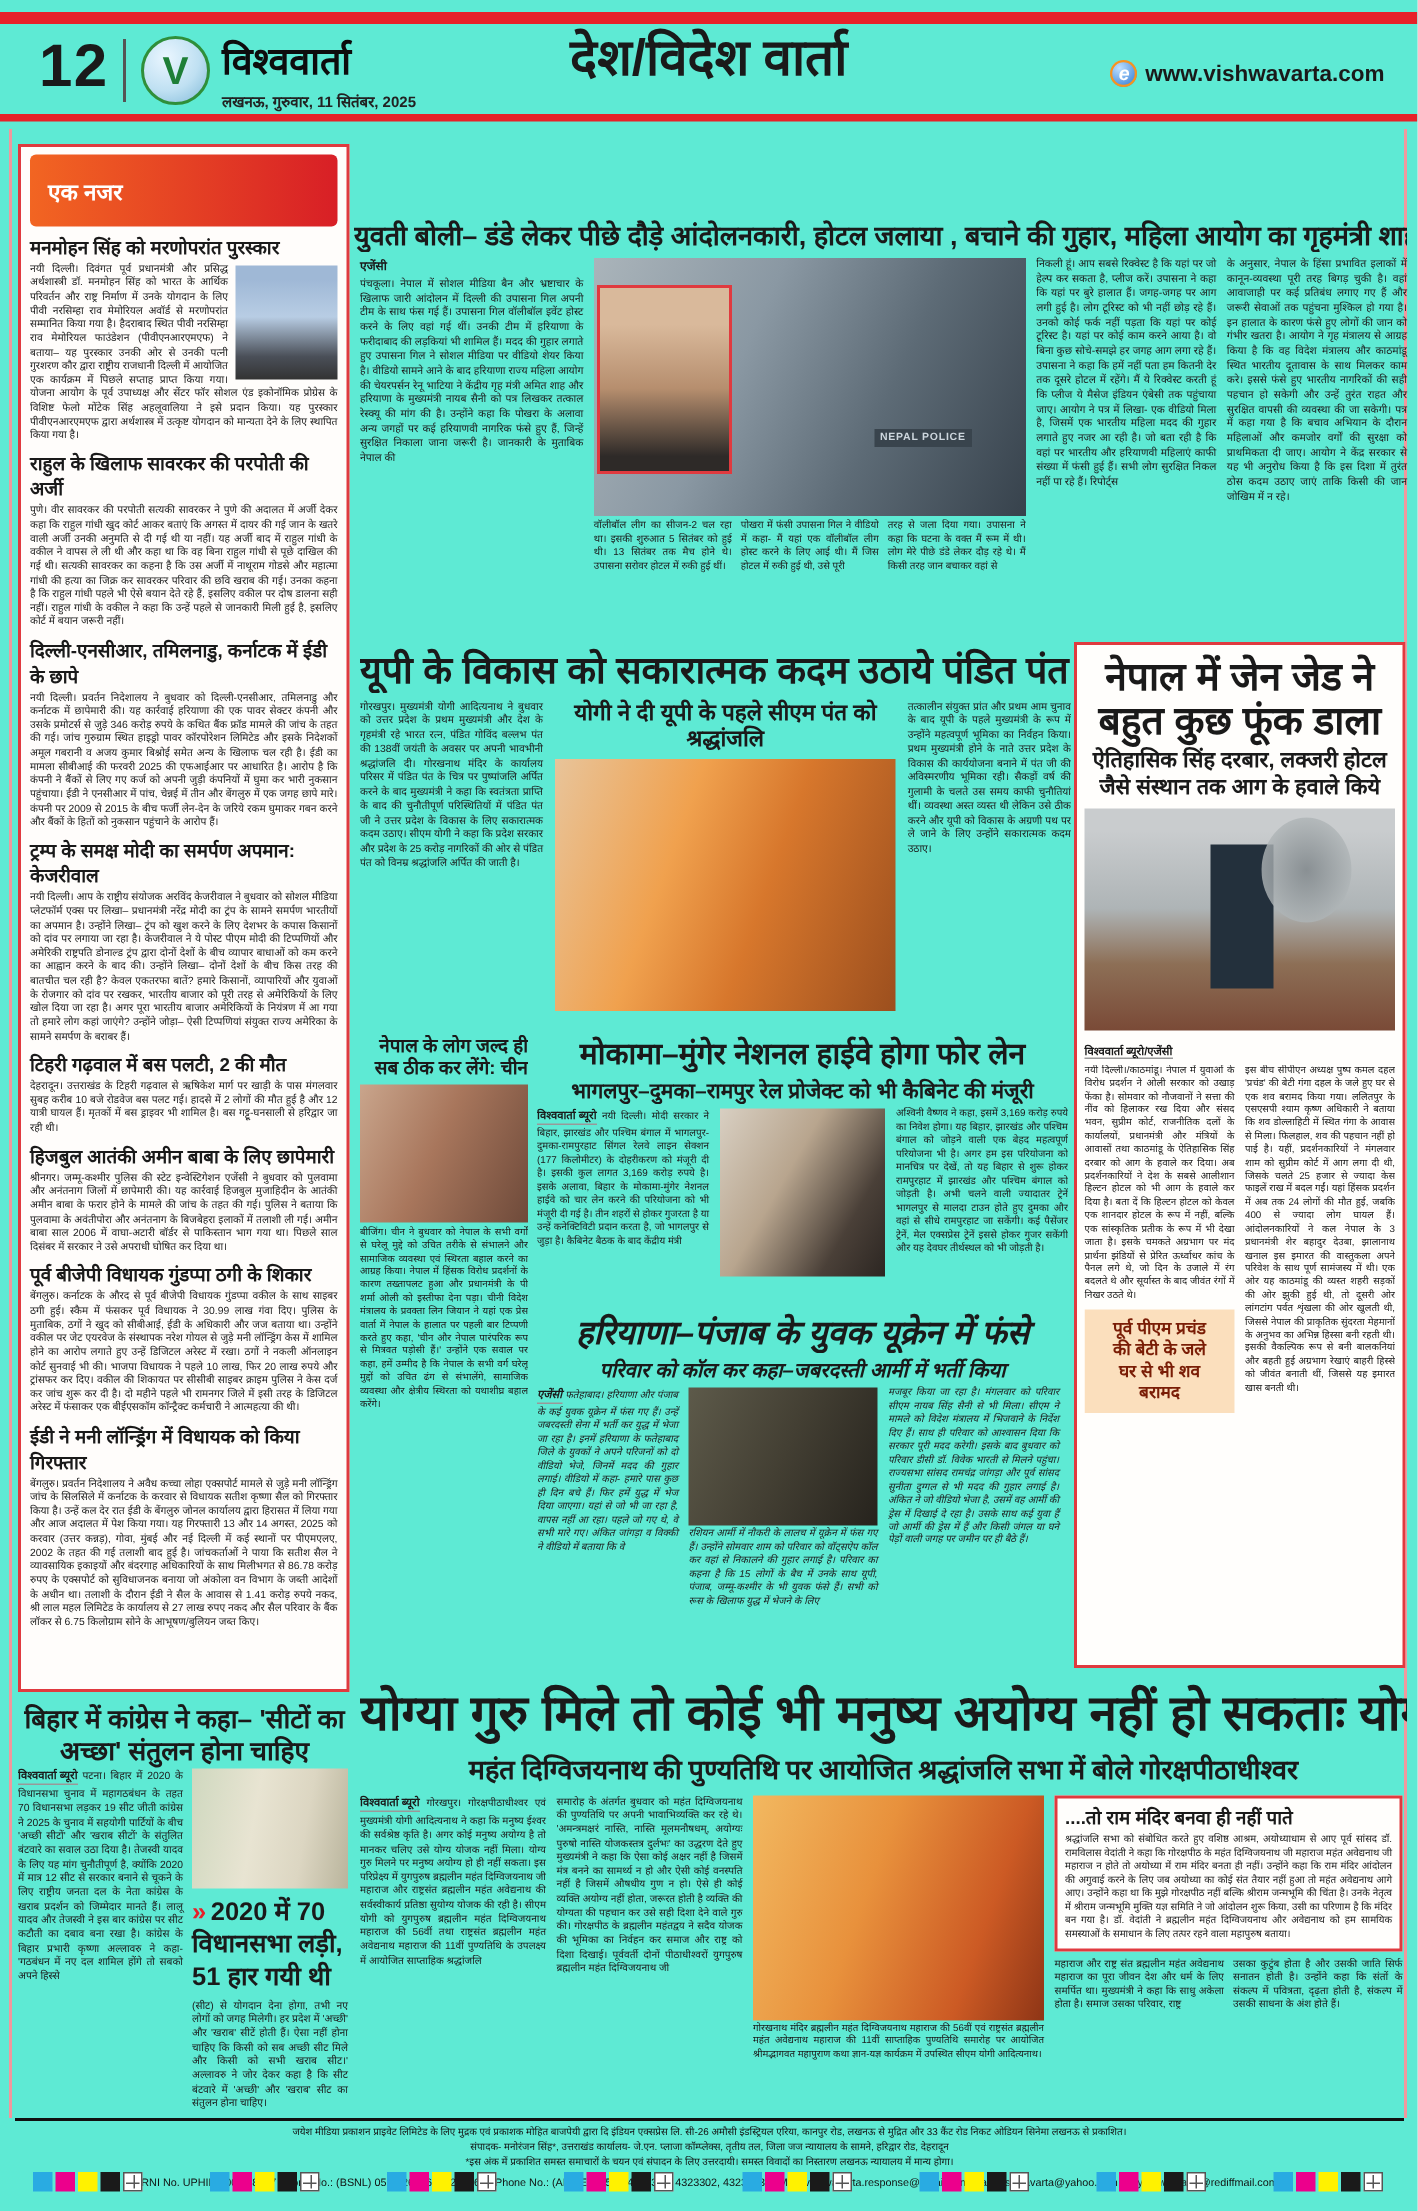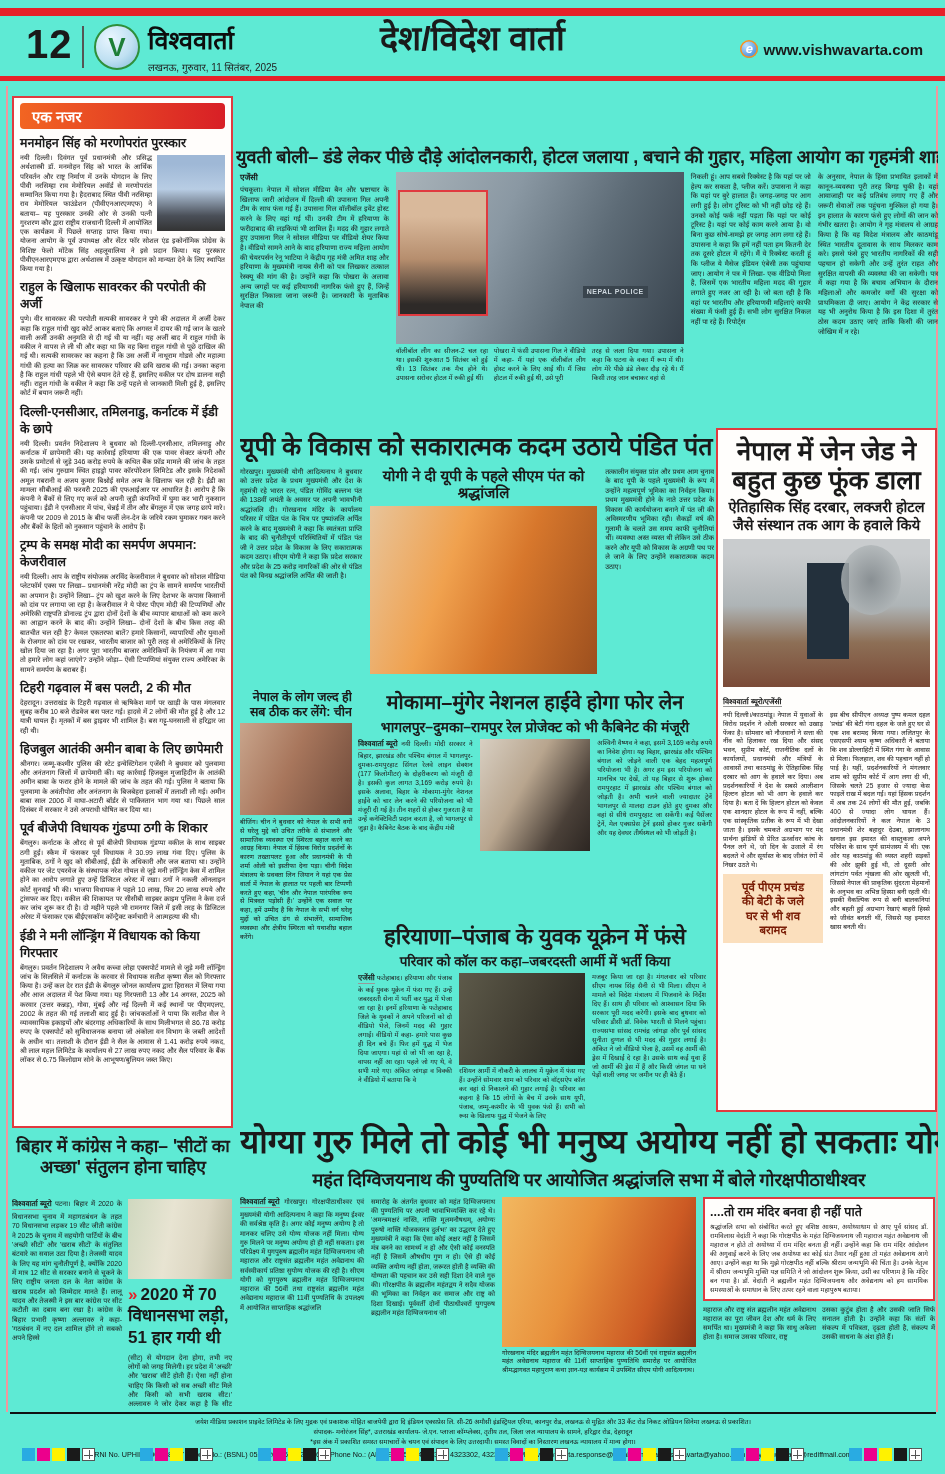--- a/index.html
+++ b/index.html
@@ -9,41 +9,41 @@
   .topbar{position:absolute;left:0;top:8px;width:945px;height:8px;background:#e62129;}
   .hdr-rule{position:absolute;left:0;top:76px;width:945px;height:5px;background:#e62129;}
   .pageno{position:absolute;left:26px;top:22px;font-size:40px;font-weight:bold;letter-spacing:1px;}
   .hdr-div{position:absolute;left:82px;top:26px;width:2px;height:42px;background:#555;}
   .logo{position:absolute;left:94px;top:24px;width:42px;height:42px;border-radius:50%;
         background:radial-gradient(circle at 35% 30%,#eaf6ff,#bfe0f2 55%,#7fb9d8);
         border:2px solid #2f8f3a;display:flex;align-items:center;justify-content:center;
         color:#1e7f37;font-size:26px;font-weight:bold;}
   .brand{position:absolute;left:148px;top:22px;}
   .brand .nm{font-size:25px;font-weight:bold;color:#0d0d0d;}
-  .brand .dt{font-size:10px;font-weight:normal;color:#222;margin-top:4px;}
+  .brand .dt{font-size:10px;font-weight:bold;color:#222;margin-top:4px;}
   .section-title{position:absolute;left:50%;top:14px;transform:translateX(-50%);
         font-size:34px;font-weight:800;white-space:nowrap;}
   .website{position:absolute;right:22px;top:40px;font-size:15px;font-weight:bold;display:flex;gap:5px;align-items:center;}
   .e-icon{display:inline-block;width:18px;height:18px;border-radius:50%;
         background:radial-gradient(circle at 35% 30%,#bfe0ff,#1d6fd1);color:#fff;
         font-weight:bold;font-style:italic;text-align:center;line-height:18px;font-size:13px;
         box-shadow:0 0 0 1.5px #f7941d inset;}
   .side-rule-l{position:absolute;left:6px;top:86px;width:2px;height:1326px;background:#f0989d;}
   .side-rule-r{position:absolute;left:936px;top:86px;width:2px;height:1326px;background:#f0989d;}
   
   .ek-box{position:absolute;left:12px;top:96px;width:221px;height:1032px;border:2px solid #e03a3f;
         padding:5px 6px;box-sizing:border-box;overflow:hidden;background:#fffdfb;}
   .ek-band{background:linear-gradient(90deg,#f26522,#d81f26);color:#fff;font-weight:bold;
-        font-size:15px;padding:3px 12px;border-radius:4px;margin-bottom:3px;}
+        font-size:15px;padding:14px 12px;border-radius:4px;margin-bottom:3px;}
   .ek-item h3{font-size:12.5px;margin:5px 0 2px;text-align:left;}
   .ek-item p{font-size:6.9px;line-height:1.34;text-align:justify;margin:0;color:#222;}
   .mm-photo{float:right;width:68px;height:76px;margin:2px 0 2px 5px;
         background:linear-gradient(#9fb8d6 12%,#b8cde4 45%,#4a4f58 80%,#333);}
   .bihar{position:absolute;left:12px;top:1136px;width:222px;height:272px;overflow:hidden;}
-  .bihar h2{font-size:17.5px;line-height:1.2;text-align:center;margin:0 0 21px;}
+  .bihar h2{font-size:17.5px;line-height:1.2;text-align:center;margin:0 0 1px;}
   .byline{font-size:7.5px;font-weight:bold;border-bottom:1px solid #999;display:inline-block;margin-bottom:2px;}
   .bihar-row{display:flex;gap:6px;}
   .bihar-row .c1{width:110px;font-size:6.9px;line-height:1.35;text-align:justify;}
   .bihar-row .c2{width:104px;}
   .ph-rahul{width:104px;height:80px;background:linear-gradient(100deg,#cfd8bf,#e8e4d2 40%,#dcd6c2 70%,#b9b49c);}
   .pullq{font-size:17px;font-weight:bold;line-height:1.25;margin:5px 0;}
   .pullq .chev{color:#e62129;font-weight:800;margin-right:3px;}
   .bihar-row .c2 p{font-size:6.9px;line-height:1.35;text-align:justify;margin:3px 0 0;}
   
   .lead-headline{position:absolute;left:236px;top:86px;width:702px;font-size:40px;font-weight:800;
@@ -79,21 +79,21 @@
   .ph-xi{height:92px;background:linear-gradient(115deg,#c9a58c,#a8765c 45%,#6e4a3a);margin-bottom:3px;}
   .china p{font-size:6.5px;line-height:1.36;text-align:justify;margin:0;}
   
   .mokama{position:absolute;left:358px;top:688px;width:354px;height:180px;overflow:hidden;}
   .mokama h2{font-size:20px;font-weight:800;text-align:center;white-space:nowrap;overflow:hidden;margin:0;}
   .mokama h4{font-size:14px;font-weight:bold;text-align:center;white-space:nowrap;overflow:hidden;margin:2px 0 3px;}
   .mok-row{display:flex;gap:7px;}
   .mok-row .c{width:116px;font-size:6.6px;line-height:1.36;text-align:justify;}
   .ph-vaishnaw{width:112px;height:112px;background:linear-gradient(120deg,#d8cfc2,#b8a58e 40%,#4a4038 75%,#2c2622);}
   
-  .ukr{position:absolute;left:358px;top:920px;width:354px;height:240px;overflow:hidden;}
+  .ukr{position:absolute;left:358px;top:872px;width:354px;height:240px;overflow:hidden;font-style:italic;}
   .ukr h2{font-size:22px;font-weight:800;text-align:center;white-space:nowrap;overflow:hidden;margin:0;}
   .ukr h4{font-size:13.5px;font-weight:bold;text-align:center;white-space:nowrap;overflow:hidden;margin:2px 0 3px;}
   .ukr-row{display:flex;gap:7px;}
   .ukr-row .c{font-size:6.6px;line-height:1.36;text-align:justify;}
   .ukr-c1{width:94px;}
   .ukr-mid{width:126px;}
   .ph-soldiers{height:92px;background:linear-gradient(115deg,#5d5a4a,#433f33 50%,#26231d);margin-bottom:2px;}
   .ukr-c3{width:114px;}
   
   .genz{position:absolute;left:716px;top:428px;width:221px;height:684px;border:2px solid #e03a3f;

